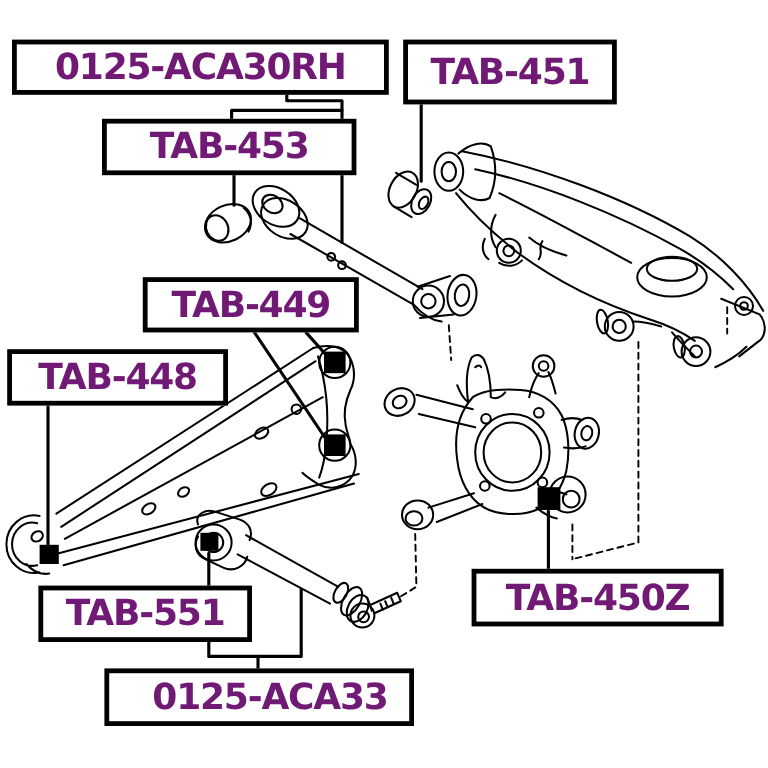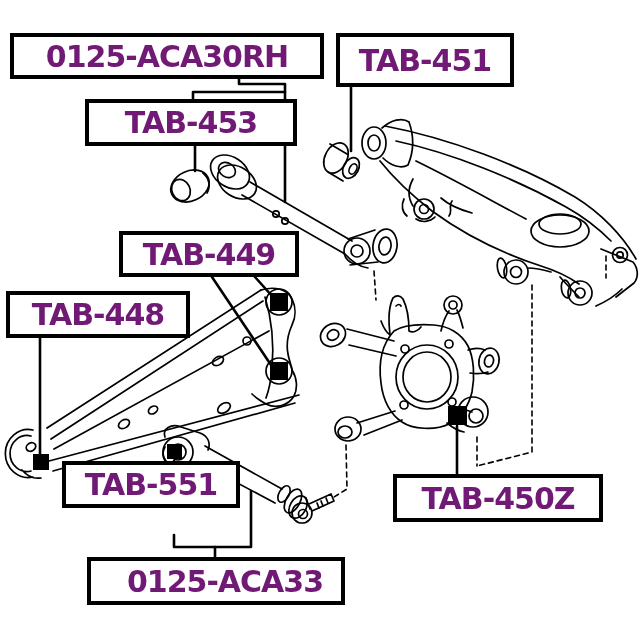--- a/index.html
+++ b/index.html
@@ -161,17 +161,17 @@
         <rect x="448" y="406" width="19" height="19"></rect>
       </g>
     </g>
   </svg>
 
   <div class="callout" style="left:10px;  top:33px;  width:314px; height:46px;">0125-ACA30RH</div>
   <div class="callout" style="left:336px; top:33px;  width:178px; height:54px;">TAB-451</div>
   <div class="callout" style="left:85px;  top:99px;  width:212px; height:47px;">TAB-453</div>
   <div class="callout" style="left:83px;  top:231px; width:180px; height:46px;margin-left:36px;">TAB-449</div>
   <div class="callout" style="left:6px;   top:291px; width:184px; height:47px;text-align:center;">TAB-448</div>
-  <div class="callout" style="left:32px;  top:461px; width:178px; height:47px;margin-left:30px;">TAB-551</div>
+  <div class="callout" style="left:32px;  top:488px; width:178px; height:47px;">TAB-551</div>
   <div class="callout" style="left:393px; top:474px; width:210px; height:48px;">TAB-450Z</div>
   <div class="callout" style="left:87px;  top:557px; width:258px; height:48px;padding-left:18px;">0125-ACA33</div>
 
 </div>
 
 </body></html>

